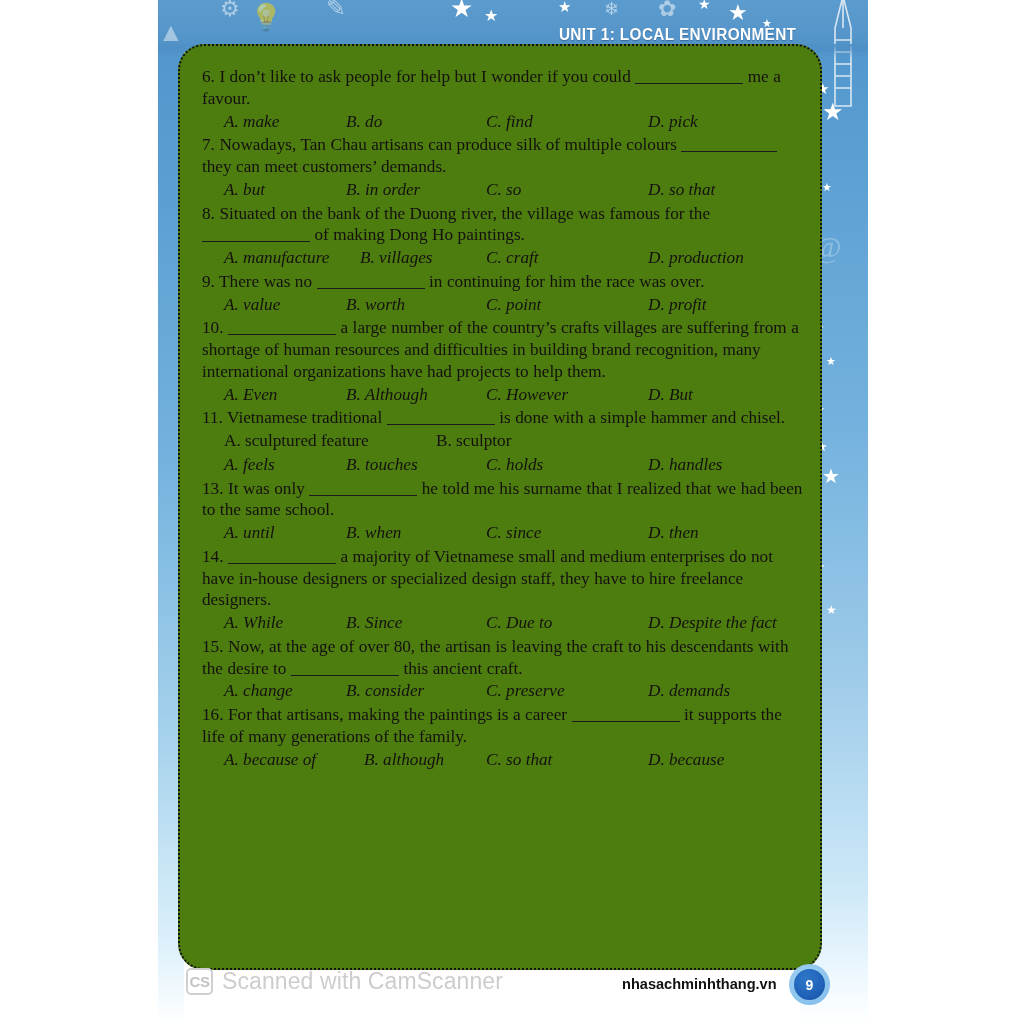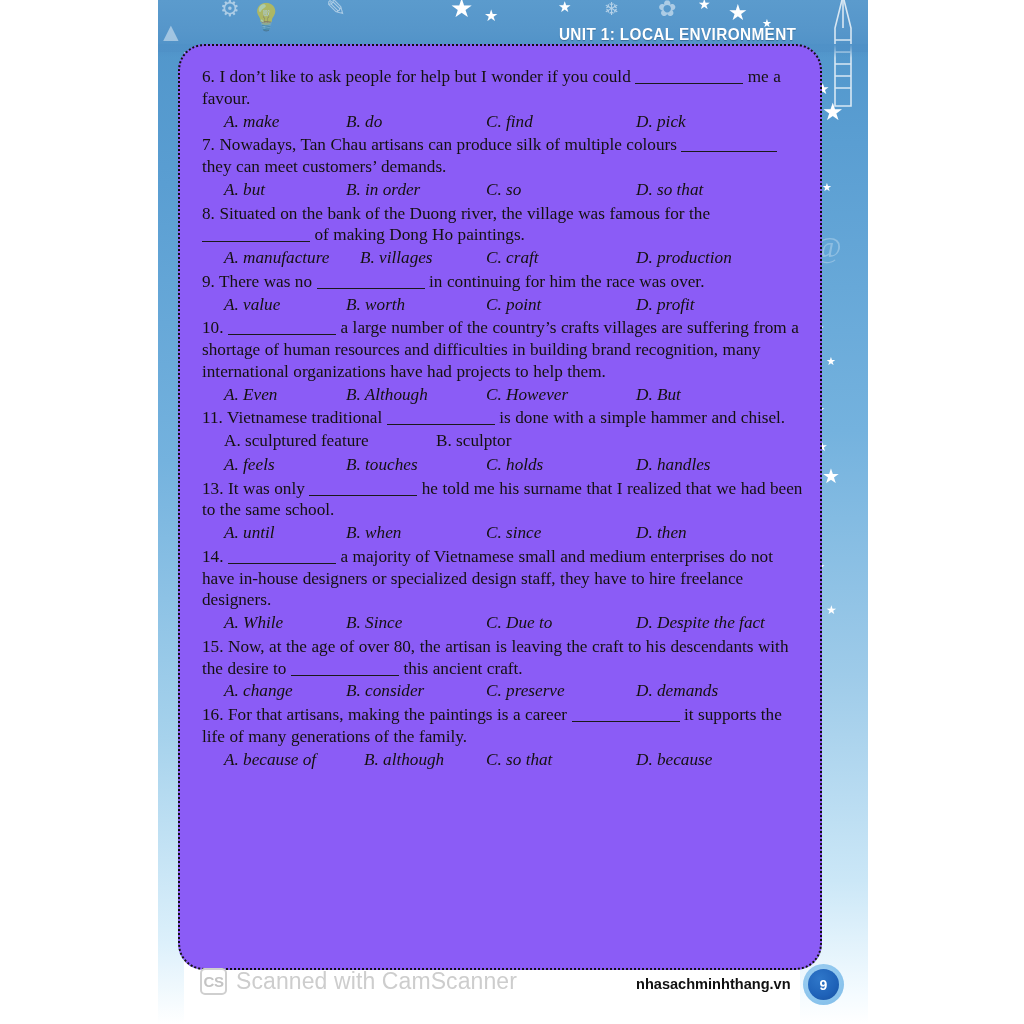--- a/index.html
+++ b/index.html
@@ -58,21 +58,21 @@
     font-size:16.5px; font-weight:700; letter-spacing:.4px;
     color:#ffffff; white-space:nowrap;
     text-shadow:0 1px 1px rgba(20,60,95,.45);
     transform:scaleX(.93); transform-origin:right center;
   }
 
   
   .card {
     position:absolute; left:178px; top:44px;
     width:644px; height:926px;
-    background:#8b5cf6;
+    background:#4d7c0f;
     border:2.5px dotted #111111;
     border-radius:26px;
   }
   .card-inner {
     position:absolute; left:22px; top:20px; right:14px;
     font-size:17.2px; line-height:1.265; color:#14110f;
   }
 
   
   .q { margin-bottom:1px; }
@@ -91,33 +91,33 @@
 
   .opts {
     display:flex;
     padding-left:22px;
     margin:1px 0 2px 0;
   }
   .opts .o { white-space:nowrap;font-style:italic; }
   .opts .o1 { width:122px; }
   .opts .o2 { width:140px; }
   .opts .o3 { width:150px; }
-  .opts .o4 { width:auto; }
+  .opts .o4 { width:auto;margin-left:12px; }
 
   
   .opts2 {
     padding-left:22px;
     margin:1px 0 2px 0;
   }
   .opts2 .row { display:flex; }
   .opts2 .c1 { width:212px; white-space:nowrap; }
   .opts2 .c2 { white-space:nowrap; }
 
   
-  .footer { position:absolute; left:0; top:0; width:820px; height:1024px; pointer-events:none;margin-left:14px; }
+  .footer { position:absolute; left:0; top:0; width:820px; height:1024px; pointer-events:none; }
   .cs-watermark {
     position:absolute; left:186px; top:968px;
     display:flex; align-items:center; gap:9px;
   }
   .cs-badge {
     width:27px; height:27px;
     border:2.5px solid #cfcfcf; border-radius:5px;
     color:#c4c4c4;
     font-family:"Liberation Sans", sans-serif;
     font-size:15px; font-weight:700;

